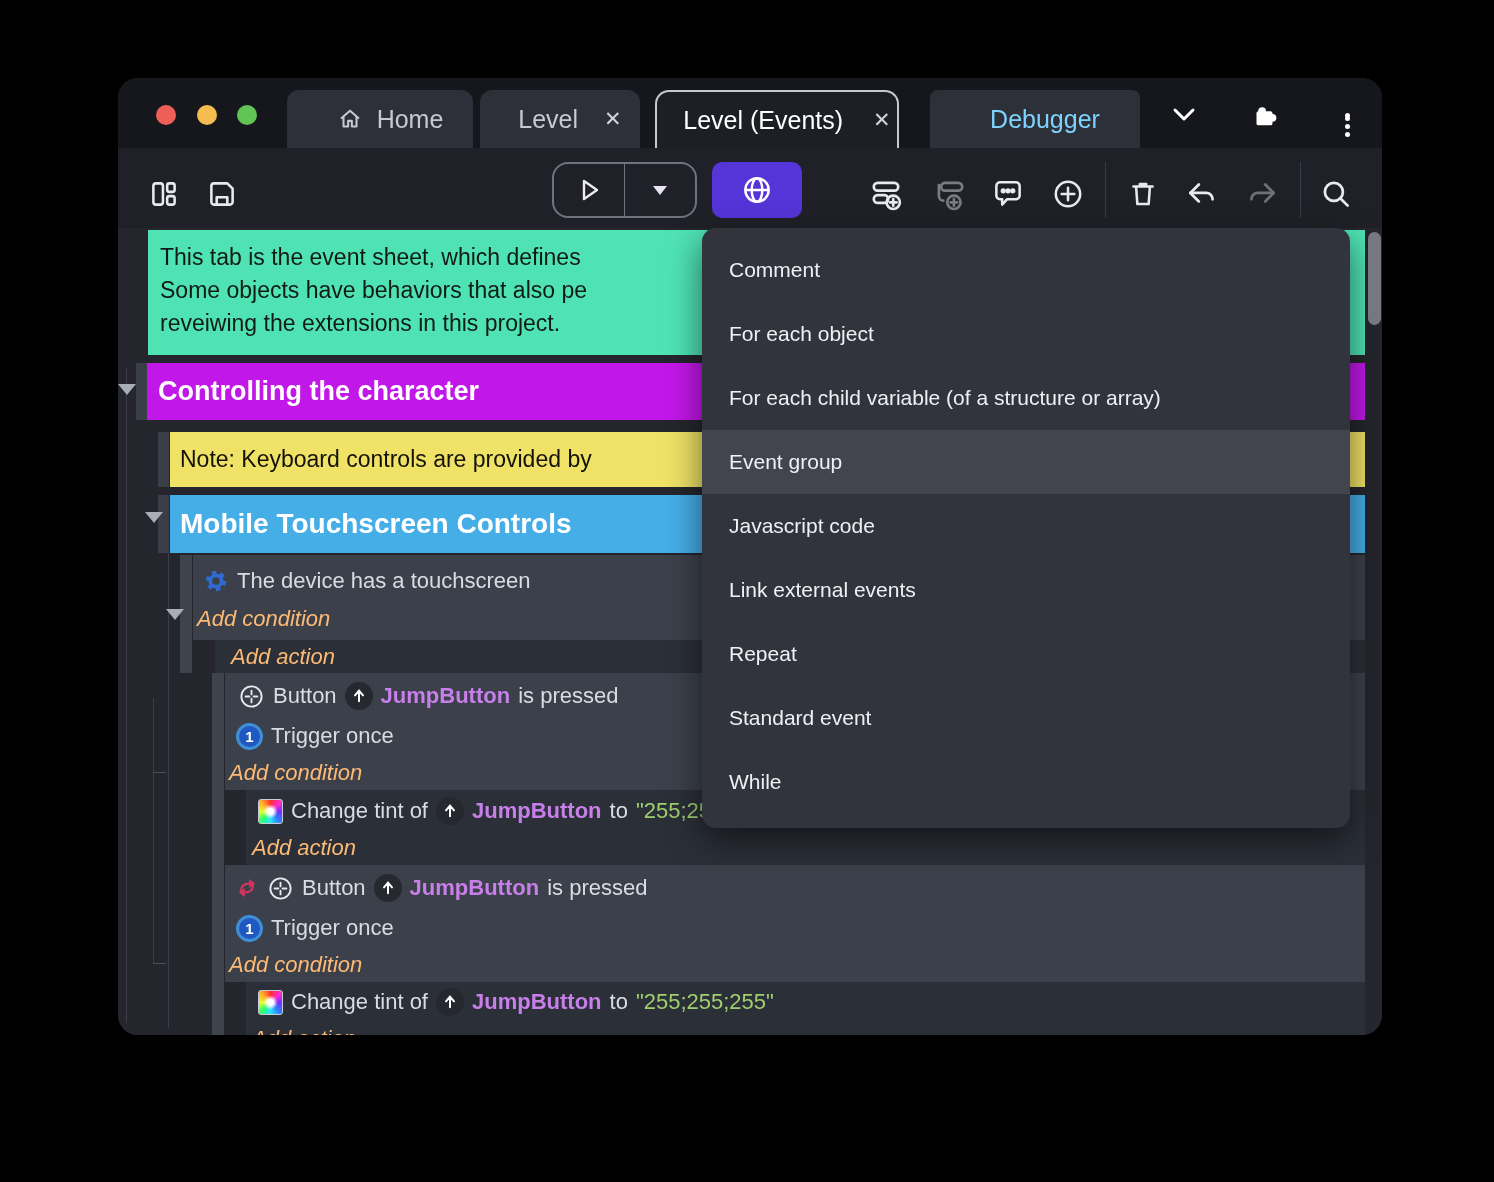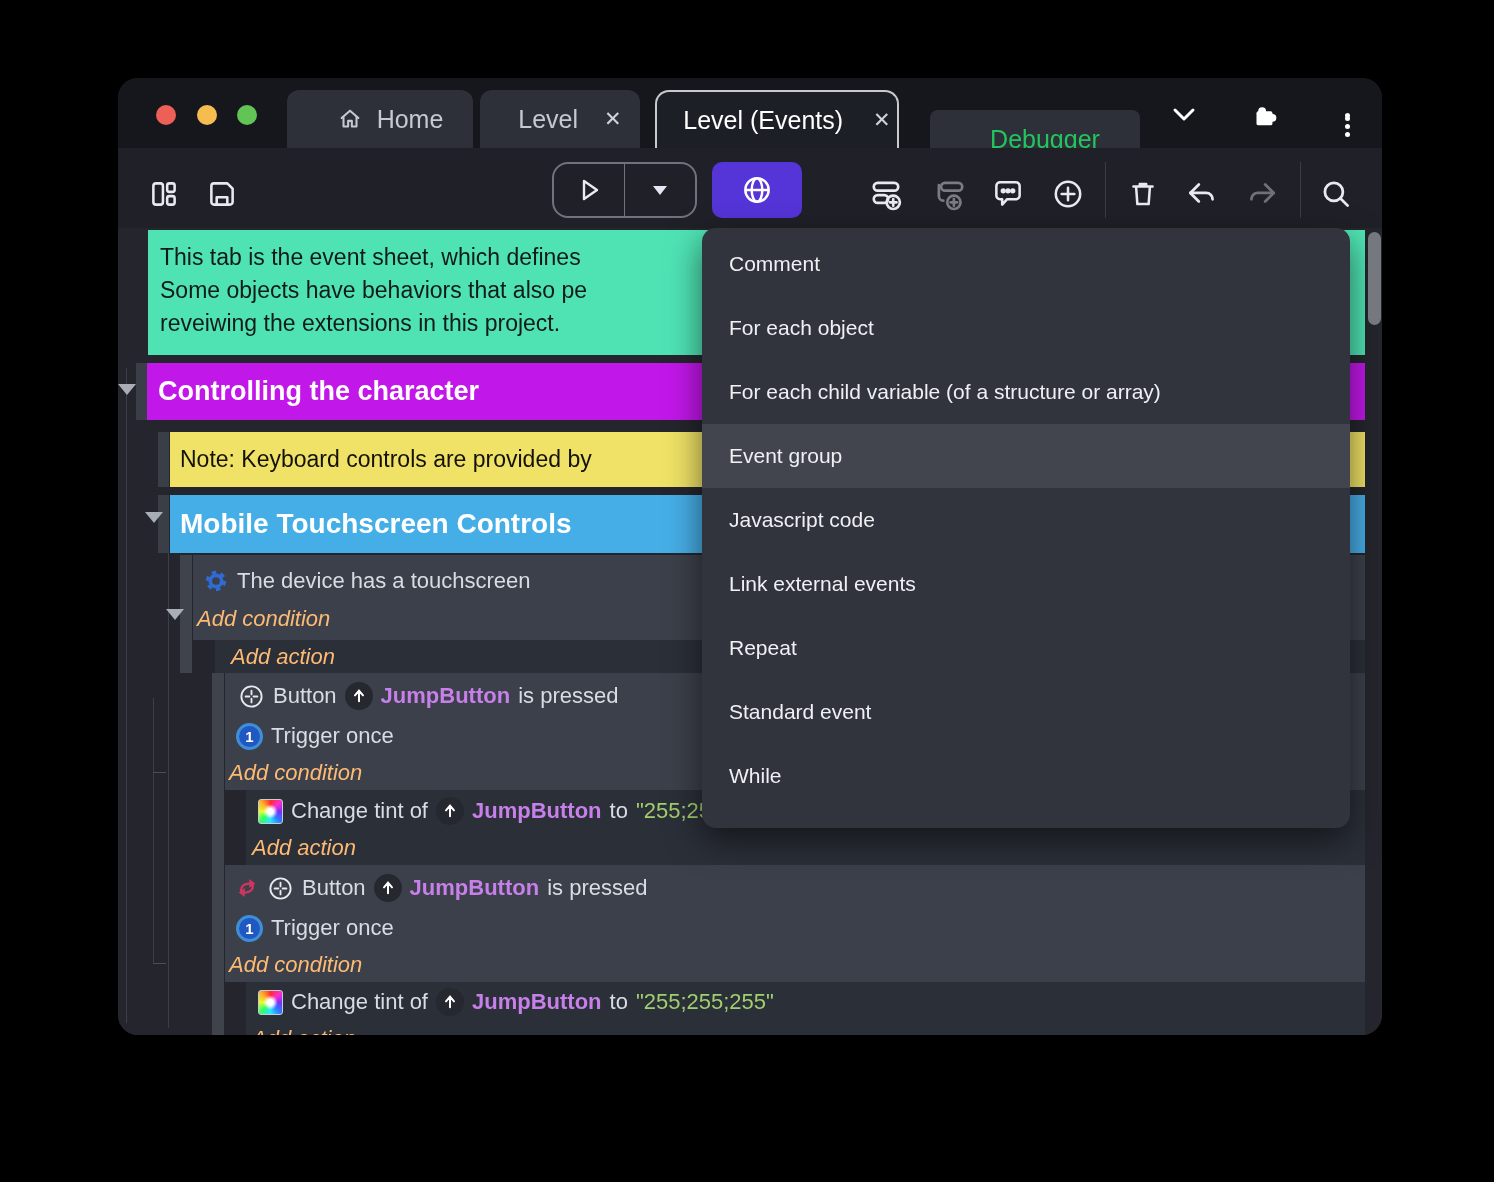--- a/index.html
+++ b/index.html
@@ -6,21 +6,21 @@
     font-family:"Liberation Sans", sans-serif;-webkit-font-smoothing:antialiased;}
   #window{position:absolute;left:118px;top:78px;width:1264px;height:957px;background:#25262d;
     border-radius:20px;overflow:hidden;box-shadow:0 30px 80px rgba(0,0,0,.8);}
   
   #titlebar{position:absolute;left:0;top:0;width:100%;height:70px;background:#16171c;}
   .tl{position:absolute;top:27px;width:20px;height:20px;border-radius:50%;}
   .tab{position:absolute;top:12px;height:58px;display:flex;align-items:center;justify-content:center;
     gap:14px;font-size:25px;color:#c6c9d0;background:#2e3039;border-radius:12px 12px 0 0;box-sizing:border-box;padding-left:20px;}
   .tab .x{font-size:21px;color:#d0d3d8;}
   .tab.active{background:#1d1f26;color:#fff;border:2px solid #c6c9cf;border-bottom:none;border-radius:14px 14px 0 0;}
-  .tab.debug{border-radius:8px 8px 0 0;color:#22c55e;margin-top:20px;}
+  .tab.debug{border-radius:8px 8px 0 0;color:#7dd3fc;}
   .titlebtn{position:absolute;top:22px;width:34px;height:30px;display:flex;align-items:center;justify-content:center;}
   .kebab span{display:block;width:5px;height:5px;border-radius:50%;background:#fff;margin:3px auto;}
   
   #toolbar{position:absolute;left:0;top:70px;width:100%;height:80px;background:#202128;}
   .tbi{position:absolute;top:96px;width:40px;height:40px;display:flex;align-items:center;justify-content:center;color:#e8eaef;}
   .tb-divider{position:absolute;top:84px;width:1px;height:56px;background:#3a3d45;}
   #playgroup{position:absolute;left:434px;top:84px;width:145px;height:56px;border:2px solid #70737c;
     border-radius:16px;box-sizing:border-box;display:flex;}
   #playgroup .cell{flex:1;display:flex;align-items:center;justify-content:center;color:#eceaf2;}
   #playgroup .sep{width:1px;background:#70737c;}
@@ -49,21 +49,21 @@
   .objname{color:#c77fe9;font-weight:700;}
   .greenval{color:#a0cf6f;}
   .jumpicon{width:28px;height:28px;border-radius:50%;background:#26282f;display:flex;align-items:center;justify-content:center;flex:0 0 auto;}
   .trig1{width:27px;height:27px;border-radius:50%;background:#1f58c0;border:3px solid #3f8fd8;box-sizing:border-box;
     color:#fff;font-size:15px;font-weight:700;display:flex;align-items:center;justify-content:center;flex:0 0 auto;}
   .tinticon{width:23px;height:23px;border-radius:3px;flex:0 0 auto;border:1px solid #c9ccd2;
     background:radial-gradient(circle at 50% 50%, #ffffff 0 18%, rgba(255,255,255,0) 45%),
     conic-gradient(#ff2d2d,#ff2dc9,#7a2dff,#2d7bff,#2de5ff,#2dff6e,#e5ff2d,#ffb02d,#ff2d2d);}
   
   #menu{position:absolute;left:584px;top:150px;width:648px;height:600px;background:#31343c;border-radius:14px;
-    box-shadow:0 12px 34px rgba(0,0,0,.55);padding-top:4px;box-sizing:border-box;}
+    box-shadow:0 12px 34px rgba(0,0,0,.55);padding-top:10px;box-sizing:border-box;}
   .mitem{height:64px;display:flex;align-items:center;padding-left:27px;font-size:21px;color:#eef0f4;white-space:nowrap;}
   .mitem.hl{background:#42454e;}
   
   #vscroll{position:absolute;left:1250px;top:154px;width:13px;height:93px;background:#75787e;border-radius:7px;}
   svg{display:block;}
 </style>
 </head>
 <body>
 
 <div id="window">

